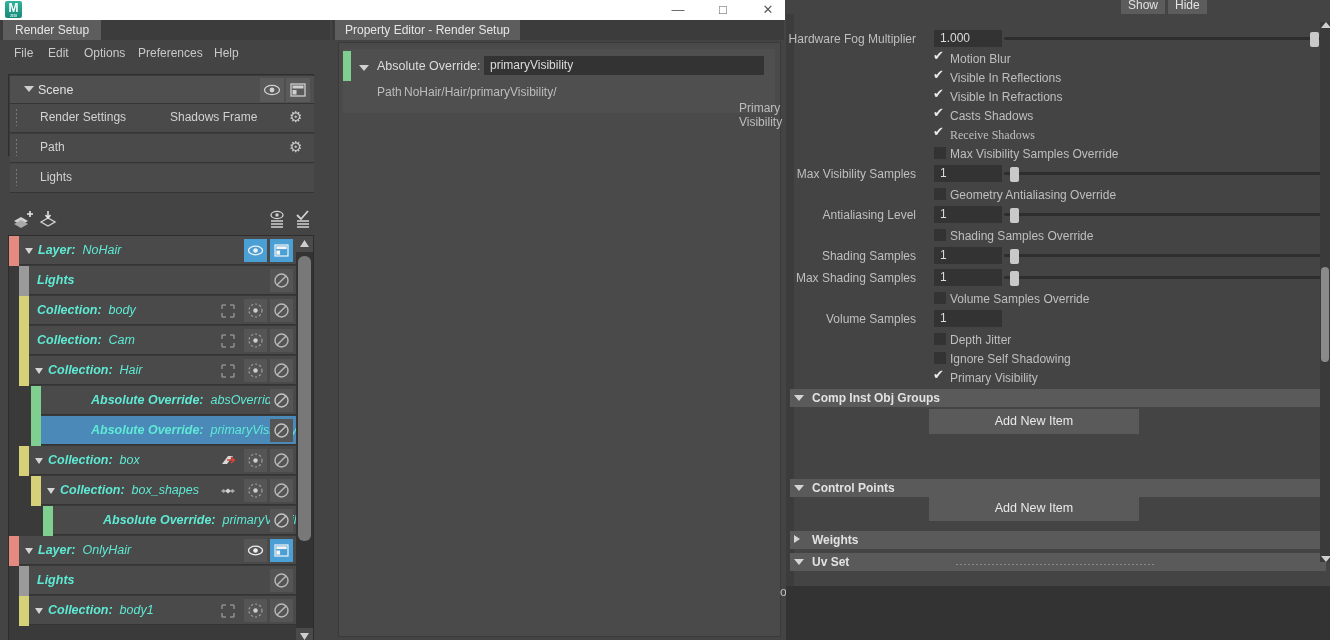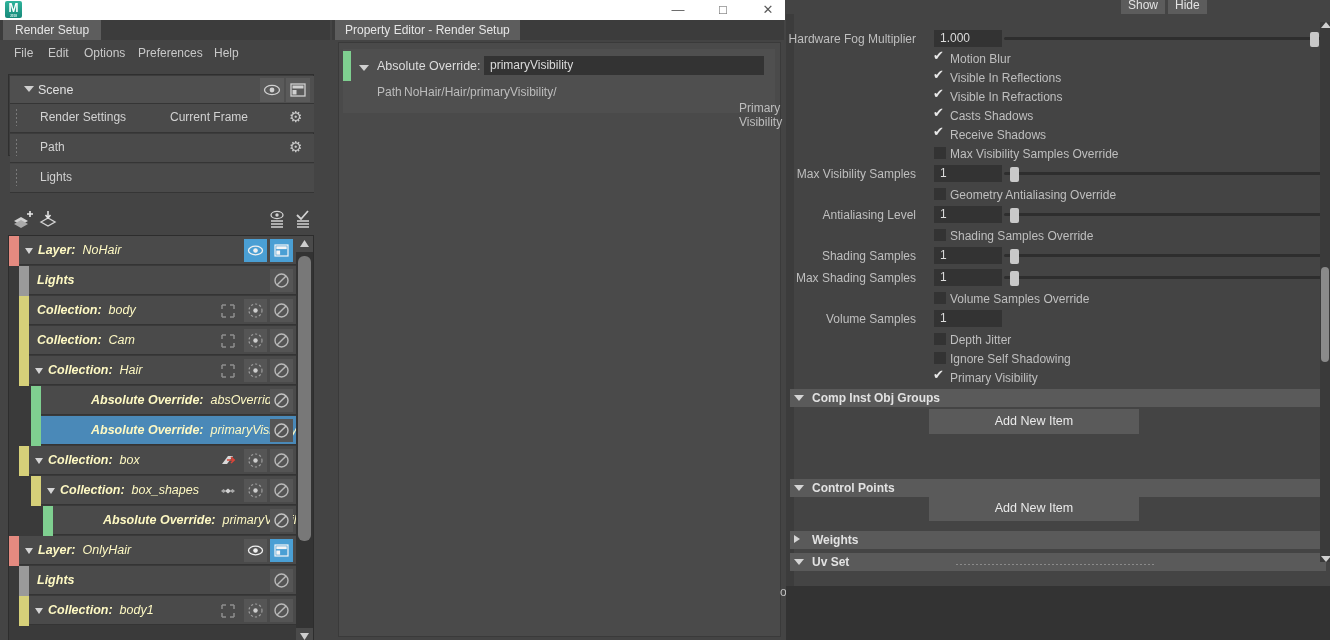--- a/index.html
+++ b/index.html
@@ -50,21 +50,21 @@
   
   #tree-frame { position:absolute; left:8px; top:215px; width:306px; height:410px;
                 background:#3a3a3a; border:1px solid #2d2d2d; }
   #tree-scroll { position:absolute; left:0; top:0; width:289px; height:408px; overflow:hidden; }
   .trow { position:absolute; left:0; width:289px; height:30px; }
   .trow .cbar { position:absolute; top:0; width:10px; height:30px; }
   .trow .body { position:absolute; top:0; right:0; height:29px; background:#4a4a4a; border-bottom:1px solid #343434; }
   .trow.sel .body { background:#4a89b8; }
   .trow .tri { position:absolute; top:12px; width:0;height:0;
      border-left:4.5px solid transparent;border-right:4.5px solid transparent;border-top:6px solid #d5d5d5;}
-  .trow .tlabel { position:absolute; top:7px; font-style:italic; font-size:12.5px; color:#fef9c3; white-space:nowrap; }
+  .trow .tlabel { position:absolute; top:7px; font-style:italic; font-size:12.5px; color:#5eead4; white-space:nowrap; }
   .trow .tlabel b { font-weight:bold; }
   .trow .tname { font-weight:normal; }
   .btnsq { position:absolute; top:3px; width:23px; height:23px; background:#555555; color:#cfcfcf;
            text-align:center; line-height:23px; font-size:13px; }
   .btnsq.on { background:#4a9fd4; }
   .isolate-ico { position:absolute; top:7px; width:16px; height:16px; }
 
   #tree-vsb { position:absolute; right:0; top:0; width:17px; height:408px; background:#333333; }
   #tree-vsb .arrow { position:absolute; left:0; width:17px; height:16px; background:#4a4a4a; }
   #tree-vsb .thumb { position:absolute; left:2px; top:20px; width:13px; height:285px; background:#787878; border-radius:6px; }
@@ -159,21 +159,21 @@
         <svg width="24" height="24" viewBox="0 0 24 24">
           <rect x="5" y="6" width="14" height="12" fill="none" stroke="#cfcfcf" stroke-width="1.3"></rect>
           <rect x="6.5" y="7.5" width="11" height="3" fill="#cfcfcf"></rect>
           <rect x="6.5" y="12" width="4" height="4.5" fill="#cfcfcf"></rect>
         </svg>
       </span>
     </div>
   <div class="scene-row" style="top: 29px; height: 29px;">
         <span class="grip"></span>
         <span class="scene-label">Render Settings</span>
-        <span class="scene-label2">Current Frame</span>
+        <span class="scene-label2">Shadows Frame</span>
         <span class="gear">⚙</span>
       </div>
       <div class="scene-row" style="top: 59px; height: 29px;">
         <span class="grip"></span>
         <span class="scene-label">Path</span>
         <span class="gear">⚙</span>
       </div>
       <div class="scene-row" style="top: 89px; height: 29px;">
         <span class="grip"></span>
         <span class="scene-label">Lights</span>
@@ -444,21 +444,21 @@
       <div class="ctext" style="left:160px; top:2px;">Visible In Reflections</div>
     </div>
     <div class="arow" style="top: 88px;">
       <div class="cbox checked" style="left:144px; top:2px;"></div>
       <div class="ctext" style="left:160px; top:2px;">Visible In Refractions</div>
     </div>
     <div class="arow" style="top: 107px;">
       <div class="cbox checked" style="left:144px; top:2px;"></div>
       <div class="ctext" style="left:160px; top:2px;">Casts Shadows</div>
     </div>
-    <div class="arow" style="top: 126px;">
+    <div class="arow" style="top: 126px; font-family: Liberation Serif, serif;">
       <div class="cbox checked" style="left:144px; top:2px;"></div>
       <div class="ctext" style="left:160px; top:2px;">Receive Shadows</div>
     </div>
     <div class="arow" style="top: 145px;">
       <div class="cbox" style="left:144px; top:2px;"></div>
       <div class="ctext" style="left:160px; top:2px;">Max Visibility Samples Override</div>
     </div>
     <div class="arow" style="top: 164px;">
       <div class="alabel" style="right:408px;">Max Visibility Samples</div>
       <div class="afield" style="left:144px; top:1px; width:68px;">1</div>

